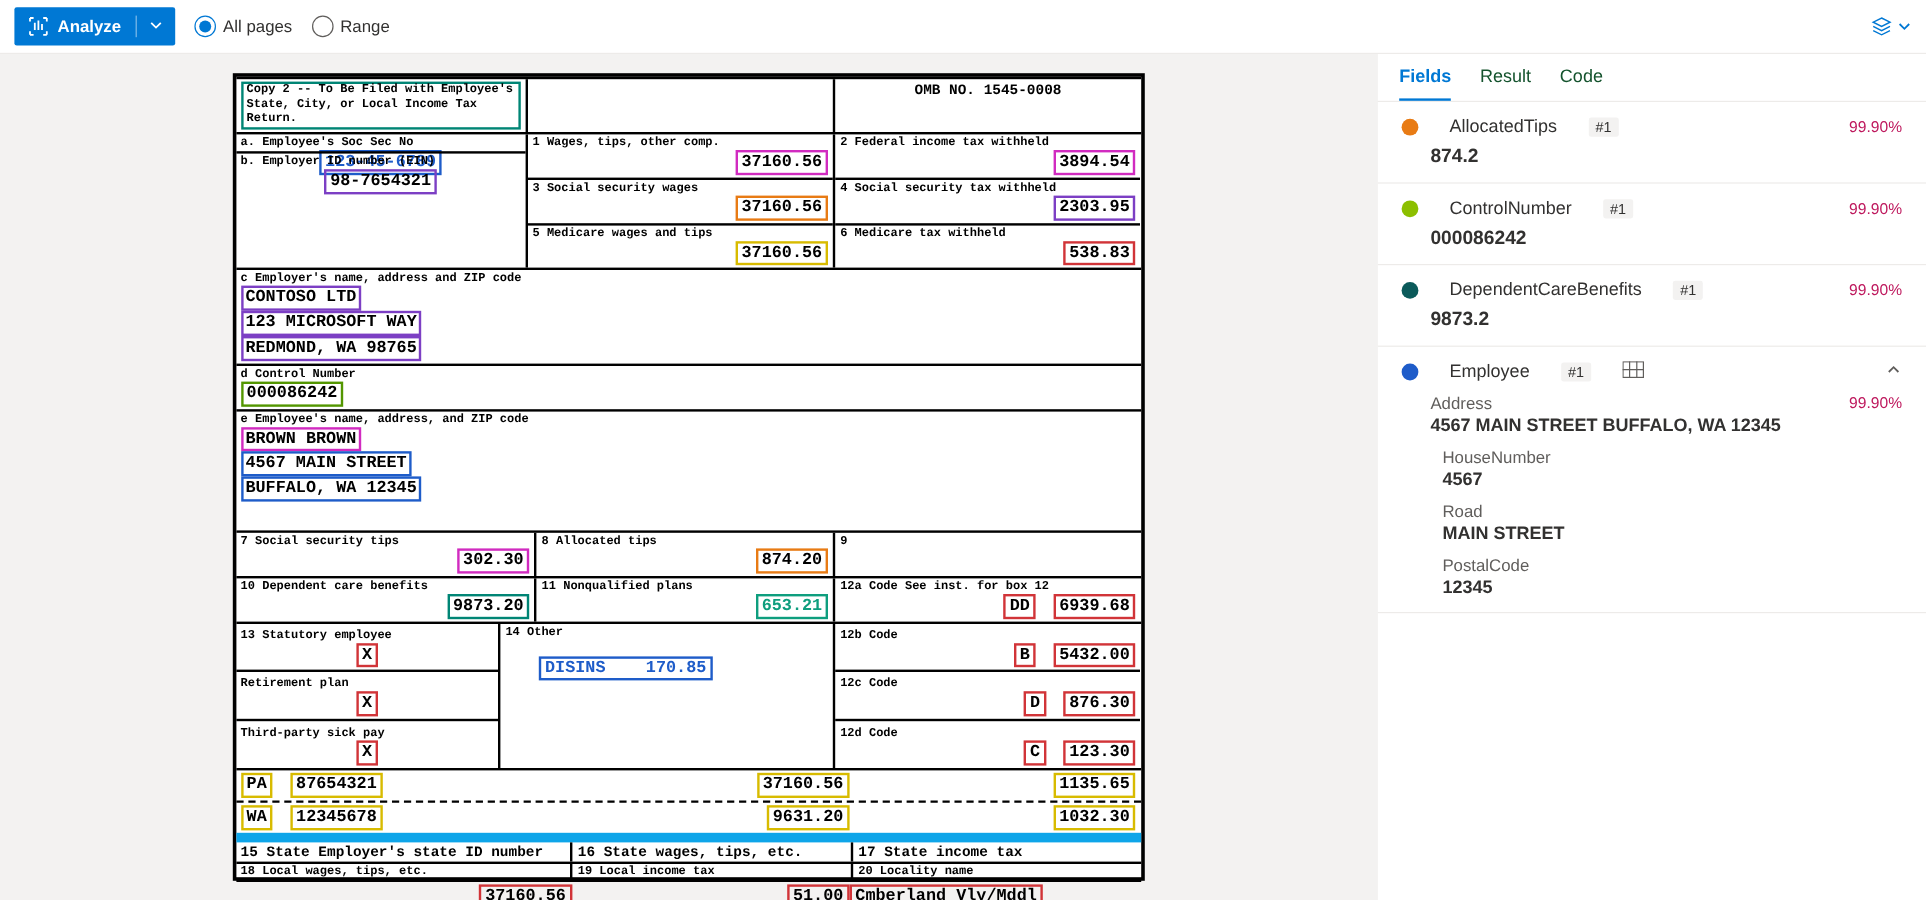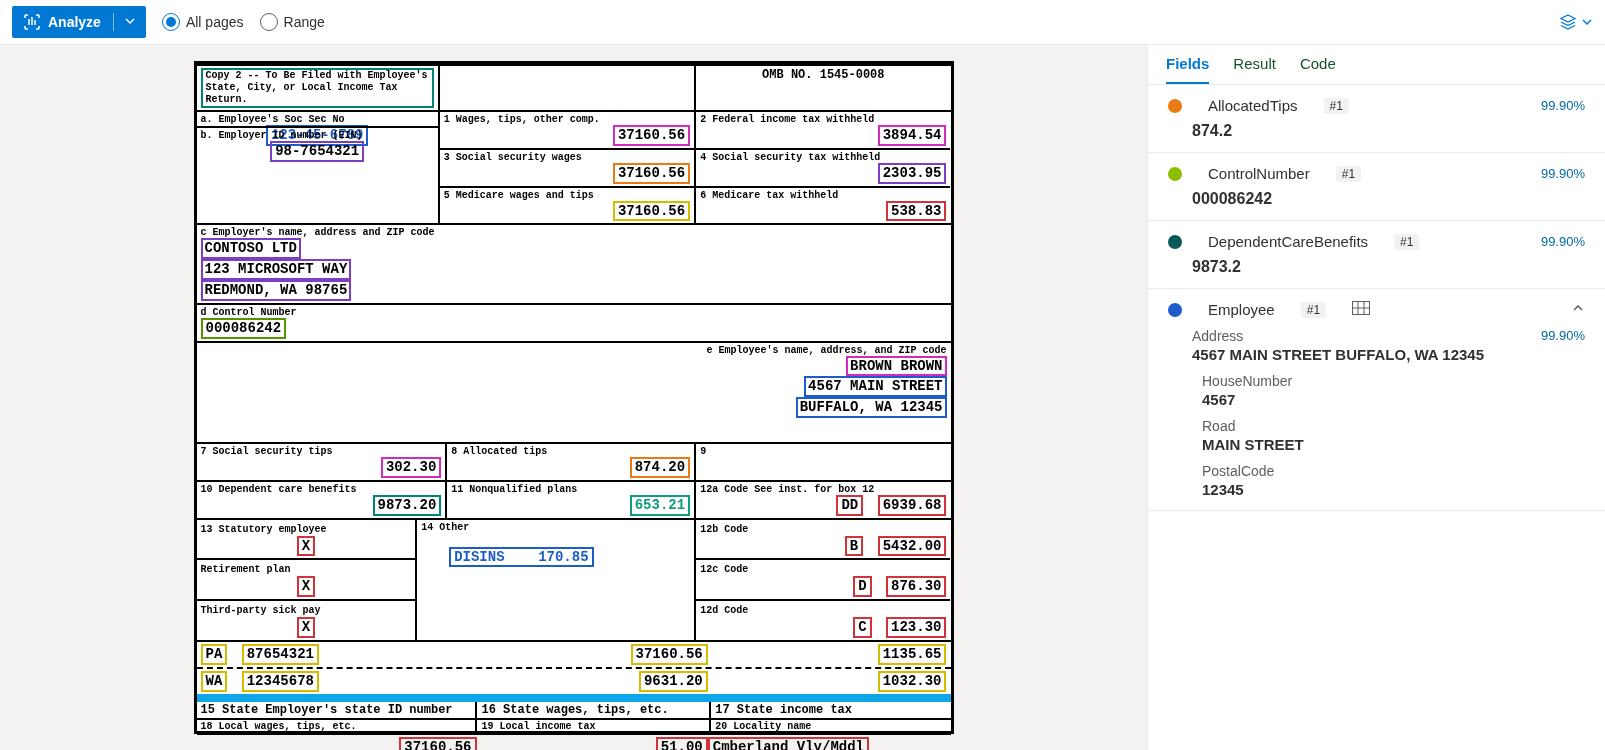--- a/index.html
+++ b/index.html
@@ -37,21 +37,21 @@
 .tabs { display:flex; gap:24px; padding:0 18px; border-bottom:1px solid #edebe9; }
 .tab { padding:10px 0; font-size:15px; color:#14532d; cursor:pointer; border-bottom:2px solid transparent;}
 .tab.active { color:#0078d4; border-bottom-color:#0078d4; font-weight:600;}
 .fields-list { flex:1; overflow-y:scroll; }
 .fields-list::-webkit-scrollbar{width:14px;} .fields-list::-webkit-scrollbar-thumb{background:#c8c6c4;border-radius:8px;border:3px solid #fff;}
 .field { border-bottom:1px solid #edebe9; padding:12px 20px; }
 .field-head { display:flex; align-items:center; gap:26px; }
 .dot { width:14px; height:14px; border-radius:50%; }
 .field-name { font-size:15px; }
 .badge { background:#f3f2f1; font-size:12px; padding:1px 6px; border-radius:2px;}
-.conf { margin-left:auto; font-size:13px; color:#0369a1;}
+.conf { margin-left:auto; font-size:13px; color:#be185d;}
 .field-value { font-weight:600; font-size:16px; margin-top:8px; margin-left:24px;}
 .subfield{margin:10px 0 0 34px;}
 .subfield .lbl{color:#605e5c;font-size:14px;}
 .subfield .val{font-weight:600;font-size:15px;margin-top:2px;}
 .grid-ic{display:inline-block;vertical-align:middle;}
 .chev{margin-left:auto;cursor:pointer;}
 .dashrow{border-bottom:2px dashed #000;}
 </style>
 </head>
 <body>
@@ -151,21 +151,21 @@
           </div>
 
         <div class="form-row">
             <div class="cell" style="width:100%;">
           <div class="cell-label">d Control Number</div>
           <span class="box-val c-green">000086242</span>
         </div>
           </div>
 
         <div class="form-row">
-            <div class="cell" style="width:100%;padding-bottom:24px;text-align:right;">
+            <div class="cell" style="width:100%;padding-bottom:24px;">
           <div class="cell-label">e Employee's name, address, and ZIP code</div>
           <div><span class="emp-line" style="border-color:#d12bc0;">BROWN BROWN</span></div>
           <div><span class="emp-line" style="border-color:#1e5cc9;">4567 MAIN STREET</span></div>
           <div><span class="emp-line" style="border-color:#1e5cc9;">BUFFALO, WA 12345</span></div>
         </div>
           </div>
 
         <div class="form-row">
           <div class="cell" style="width:33%;">
               <div class="cell-label">7 Social security tips</div>

